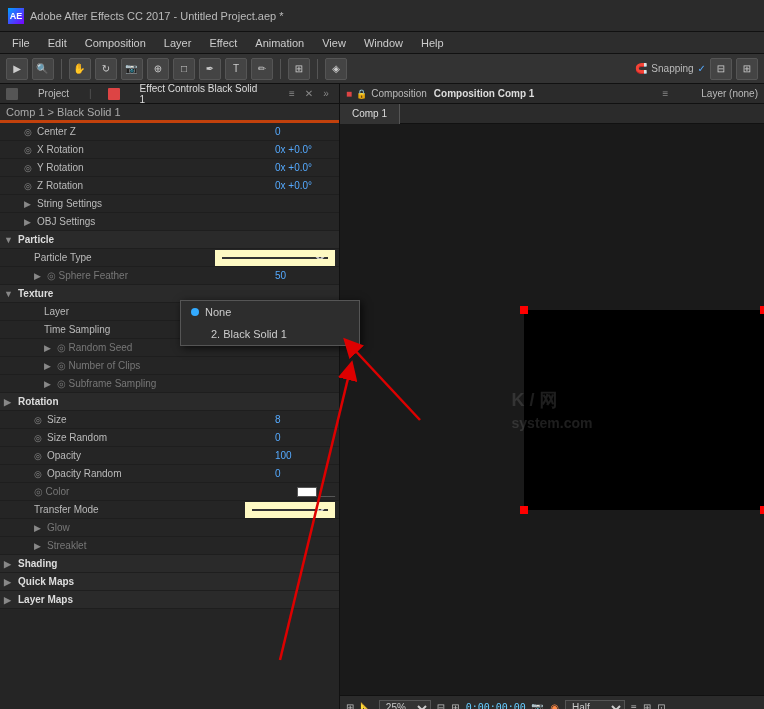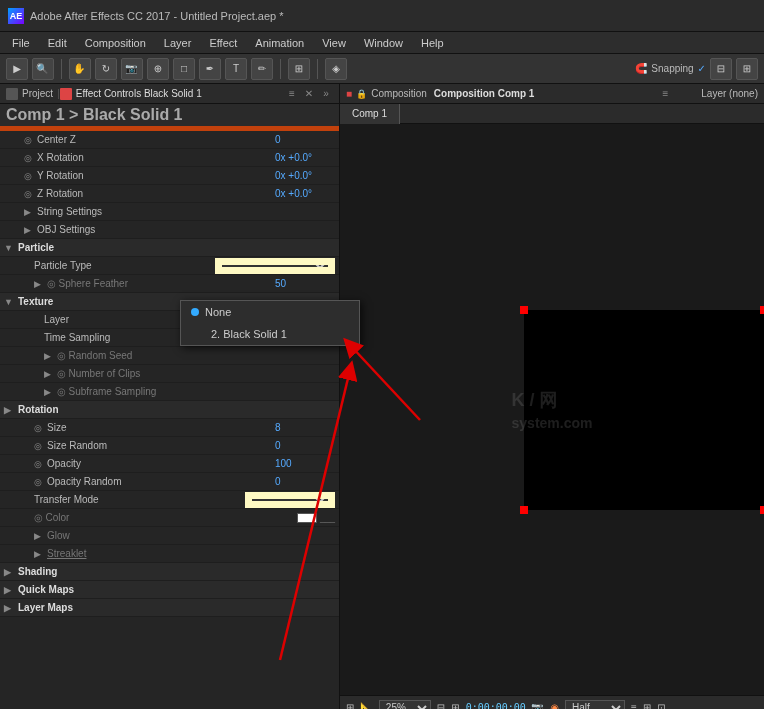--- a/index.html
+++ b/index.html
@@ -96,21 +96,21 @@
       flex-direction: column;
     }
 
     
     .panel-header {
       height: 20px;
       background: #2b2b2b;
       display: flex;
       align-items: center;
       padding: 0 6px;
-      gap: 0;
+      gap: 16px;
       border-bottom: 1px solid #111;
       font-size: 10px;
       color: #bbb;
     }
     .panel-header .panel-icon {
       width: 12px; height: 12px;
       background: #555;
       border-radius: 1px;
     }
 
@@ -353,21 +353,21 @@
       <span style="color:#555">|</span>
       <div class="panel-icon" style="background:#d44;"></div>
       <span style="color:#ddd; padding:0 4px; font-size:10px;">Effect Controls Black Solid 1</span>
       <div class="panel-header-icons">
         <span class="ph-icon">≡</span>
         <span class="ph-icon">✕</span>
         <span class="ph-icon">»</span>
       </div>
     </div>
 
-    <div style="padding: 2px 6px; font-size:16px; color:#aaa; background:#2a2a2a; border-bottom:5px solid #c2410c;font-weight:bold;">
+    <div style="padding: 2px 6px; font-size:11px; color:#aaa; background:#2a2a2a; border-bottom:3px solid #c2410c;">
       <span>Comp 1 &gt; Black Solid 1</span>
     </div>
 
     <div id="effect-controls">
 
       <div class="prop-row prop-indent-2">
         <span class="prop-toggle">◎</span>
         <span class="prop-label">Center Z</span>
         <span class="prop-value">0</span>
       </div>
@@ -477,42 +477,42 @@
         <span class="prop-value">100</span>
       </div>
 
       <div class="prop-row prop-indent-3">
         <span class="prop-toggle">◎</span>
         <span class="prop-label">Opacity Random</span>
         <span class="prop-value" style="color:#5af;">0</span>
       </div>
 
       <div class="prop-row prop-indent-3">
+        <span class="prop-label" style="color:#777;">◎ Color</span>
+        <span class="color-swatch"></span>
+        <span style="font-size:9px; color:#777; margin-left:3px;">___</span>
+      </div>
+
+      <div class="prop-row prop-indent-3">
         <span class="prop-label">Transfer Mode</span>
         <select class="dropdown-select">
           <option>Add</option>
           <option>Normal</option>
           <option>Screen</option>
         </select>
       </div>
 
       <div class="prop-row prop-indent-3">
-        <span class="prop-label" style="color:#777;">◎ Color</span>
-        <span class="color-swatch"></span>
-        <span style="font-size:9px; color:#777; margin-left:3px;">___</span>
-      </div>
-
-      <div class="prop-row prop-indent-3">
         <span class="prop-toggle">▶</span>
         <span class="prop-label" style="color:#777;">Glow</span>
       </div>
 
       <div class="prop-row prop-indent-3">
         <span class="prop-toggle">▶</span>
-        <span class="prop-label" style="color:#777;text-decoration:underline;">Streaklet</span>
+        <span class="prop-label" style="color:#777;">Streaklet</span>
       </div>
 
       <div class="section-header prop-indent-1">
         <span class="prop-toggle" style="margin-right:4px;">▶</span>
         <span>Shading</span>
       </div>
 
       <div class="section-header prop-indent-1">
         <span class="prop-toggle" style="margin-right:4px;">▶</span>
         <span>Quick Maps</span>

